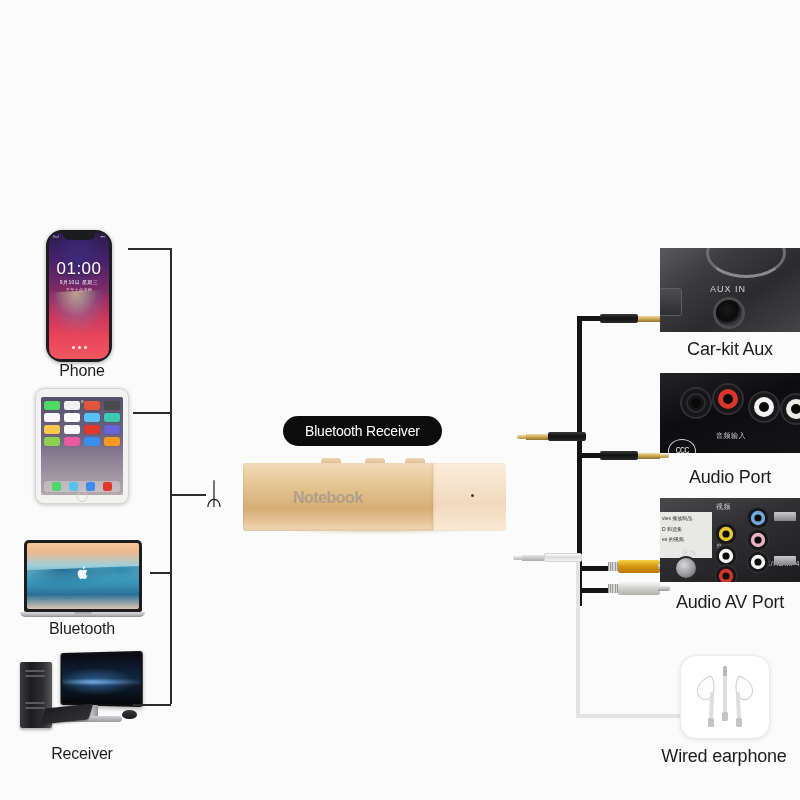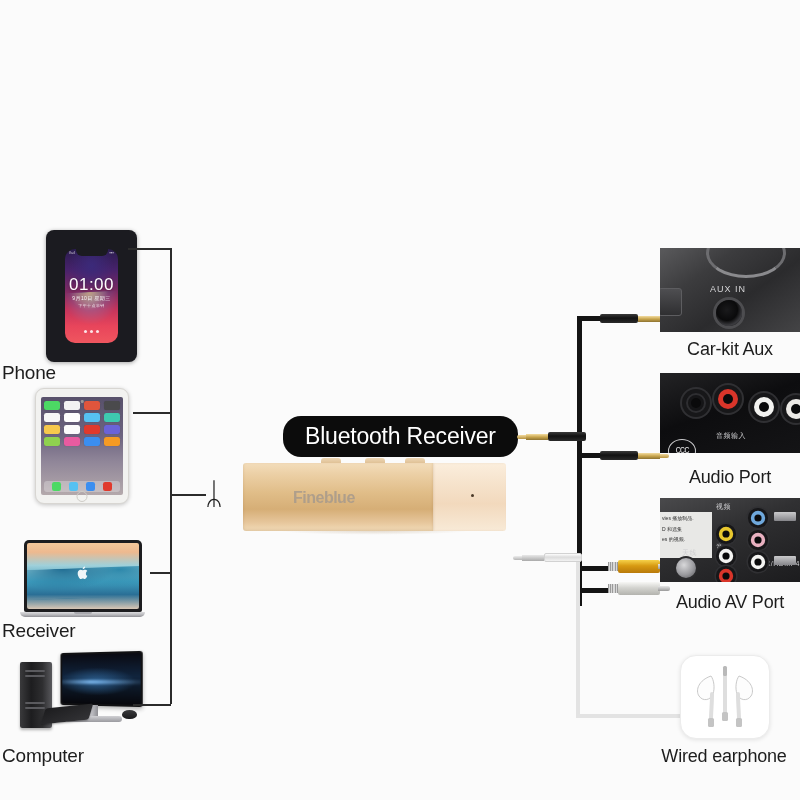--- a/index.html
+++ b/index.html
@@ -26,30 +26,30 @@
   .subhead{
     position:absolute;left:0;top:96px;width:800px;
     text-align:center;
     font-size:23px;font-weight:400;color:#1b1b1b;
     letter-spacing:-0.2px;
   }
 
   
   .dev{position:absolute;}
   .dev-label{
-    position:absolute;width:160px;text-align:left;
-    font-size:19px;color:#1d1d1d;letter-spacing:-0.2px;
+    position:absolute;width:160px;text-align:center;
+    font-size:16px;color:#1d1d1d;letter-spacing:-0.2px;
   }
 
   
   .phone{
-    width:91px;height:132px;border-radius:8px;
+    width:66px;height:132px;border-radius:16px;
     background:#1b1b20;
     box-shadow:0 1px 4px rgba(0,0,0,.35);
-    padding:19px;box-sizing:border-box;position:relative;
+    padding:3px;box-sizing:border-box;position:relative;
   }
   .phone-screen{
     width:100%;height:100%;border-radius:10px;overflow:hidden;position:relative;
     background:
       radial-gradient(ellipse 60% 40% at 50% 18%, #3b2a7a 0%, rgba(59,42,122,0) 70%),
       linear-gradient(180deg,#2a1c4e 0%, #47226b 22%, #7b2a63 44%, #c4345c 64%, #e8455b 82%, #f0565f 100%);
   }
   .phone-notch{
     position:absolute;left:50%;top:0;transform:translateX(-50%);
     width:32px;height:7px;background:#1b1b20;border-radius:0 0 6px 6px;z-index:4;
@@ -230,21 +230,21 @@
     background:linear-gradient(180deg,#e9cfa8,#d9b customElement 100%);
     background:linear-gradient(180deg,#edd6b4 0%,#ddbd90 100%);
   }
   .rcv-shadow{
     position:absolute;left:6px;top:68px;width:250px;height:10px;
     background:radial-gradient(ellipse 50% 50% at 50% 0%, rgba(170,140,100,.28) 0%, rgba(170,140,100,0) 75%);
   }
   .rcv-badge{
     position:absolute;left:283px;top:416px;
     background:#0c0c0c;color:#fff;border-radius:18px;
-    padding:7px 22px;font-size:23px;letter-spacing:-0.2px;white-space:nowrap;
+    padding:7px 22px;font-size:14px;letter-spacing:-0.2px;white-space:nowrap;
   }
 
   
   .panel{position:absolute;overflow:hidden;background:#111;}
   .panel-label{
     position:absolute;width:200px;text-align:center;
     font-size:18px;color:#1d1d1d;letter-spacing:-0.2px;
   }
 
   
@@ -409,58 +409,58 @@
           <svg class="note-apple" viewBox="0 0 24 28">
             <path fill="#ffffff" d="M17.6 14.8c0-3 2.4-4.4 2.5-4.5-1.4-2-3.5-2.3-4.2-2.3-1.8-.2-3.5 1-4.4 1-.9 0-2.3-1-3.8-1-1.9 0-3.7 1.1-4.7 2.9-2 3.5-.5 8.7 1.4 11.5.9 1.4 2 2.9 3.5 2.9 1.4-.1 1.9-.9 3.6-.9s2.2.9 3.7.9c1.5 0 2.5-1.4 3.4-2.8 1.1-1.6 1.5-3.1 1.5-3.2-.1 0-2.9-1.1-2.9-4.5zM14.7 5.6c.8-.9 1.3-2.2 1.1-3.6-1.1.1-2.5.8-3.3 1.7-.7.8-1.3 2.1-1.2 3.4 1.3.1 2.6-.6 3.4-1.5z"></path>
           </svg>
         </div>
       </div>
       <div class="note-base">
           <div class="note-notch"></div>
         </div>
     </div>
   </div>
-  <div class="dev-label" style="left:2px;top:620px;">Receiver</div>
+  <div class="dev-label" style="left:2px;top:620px;">Bluetooth</div>
 
   <div class="dev" style="left:18px;top:648px;">
     <div class="comp">
       <div class="comp-tower">
           <i style="top:8px"></i>
           <i style="top:13px"></i>
           <i style="top:40px"></i>
           <i style="top:45px"></i>
         </div>
       <div class="comp-monitor">
           <div class="comp-screen"></div>
         </div>
       <div class="comp-stand"></div>
       <div class="comp-foot"></div>
       <div class="comp-keyboard"></div>
       <div class="comp-mouse"></div>
     </div>
   </div>
-  <div class="dev-label" style="left:2px;top:745px;">Computer</div>
+  <div class="dev-label" style="left:2px;top:745px;">Receiver</div>
 
   <div class="bracket-v" style="left:170px;top:248px;height:456px;"></div>
   <div class="bracket-h" style="left:128px;top:248px;width:43px;"></div>
   <div class="bracket-h" style="left:133px;top:412px;width:38px;"></div>
   <div class="bracket-h" style="left:150px;top:572px;width:21px;"></div>
   <div class="bracket-h" style="left:133px;top:704px;width:38px;"></div>
   <div class="bracket-h" style="left:170px;top:494px;width:36px;"></div>
 
   <div class="bt-icon" style="left:205px;top:479px;">ᛦ</div>
 
   <div class="rcv-badge">Bluetooth Receiver</div>
 
   <div class="receiver">
     <div class="rcv-btn" style="left:78px;"></div>
     <div class="rcv-btn" style="left:122px;"></div>
     <div class="rcv-btn" style="left:162px;"></div>
     <div class="rcv-body">
-      <div class="rcv-logo">Fineblue</div>
+      <div class="rcv-logo">Notebook</div>
     </div>
     <div class="rcv-cap"></div>
     <div class="rcv-led"></div>
     <div class="rcv-shadow"></div>
   </div>
 
   <div class="cable-blk" style="left:577px;top:316px;width:5px;height:290px;"></div>
   <div class="cable-blk" style="left:530px;top:434px;width:50px;height:5px;"></div>
   <div class="cable-blk" style="left:577px;top:316px;width:35px;height:5px;"></div>
   <div class="cable-blk" style="left:577px;top:453px;width:35px;height:5px;"></div>

